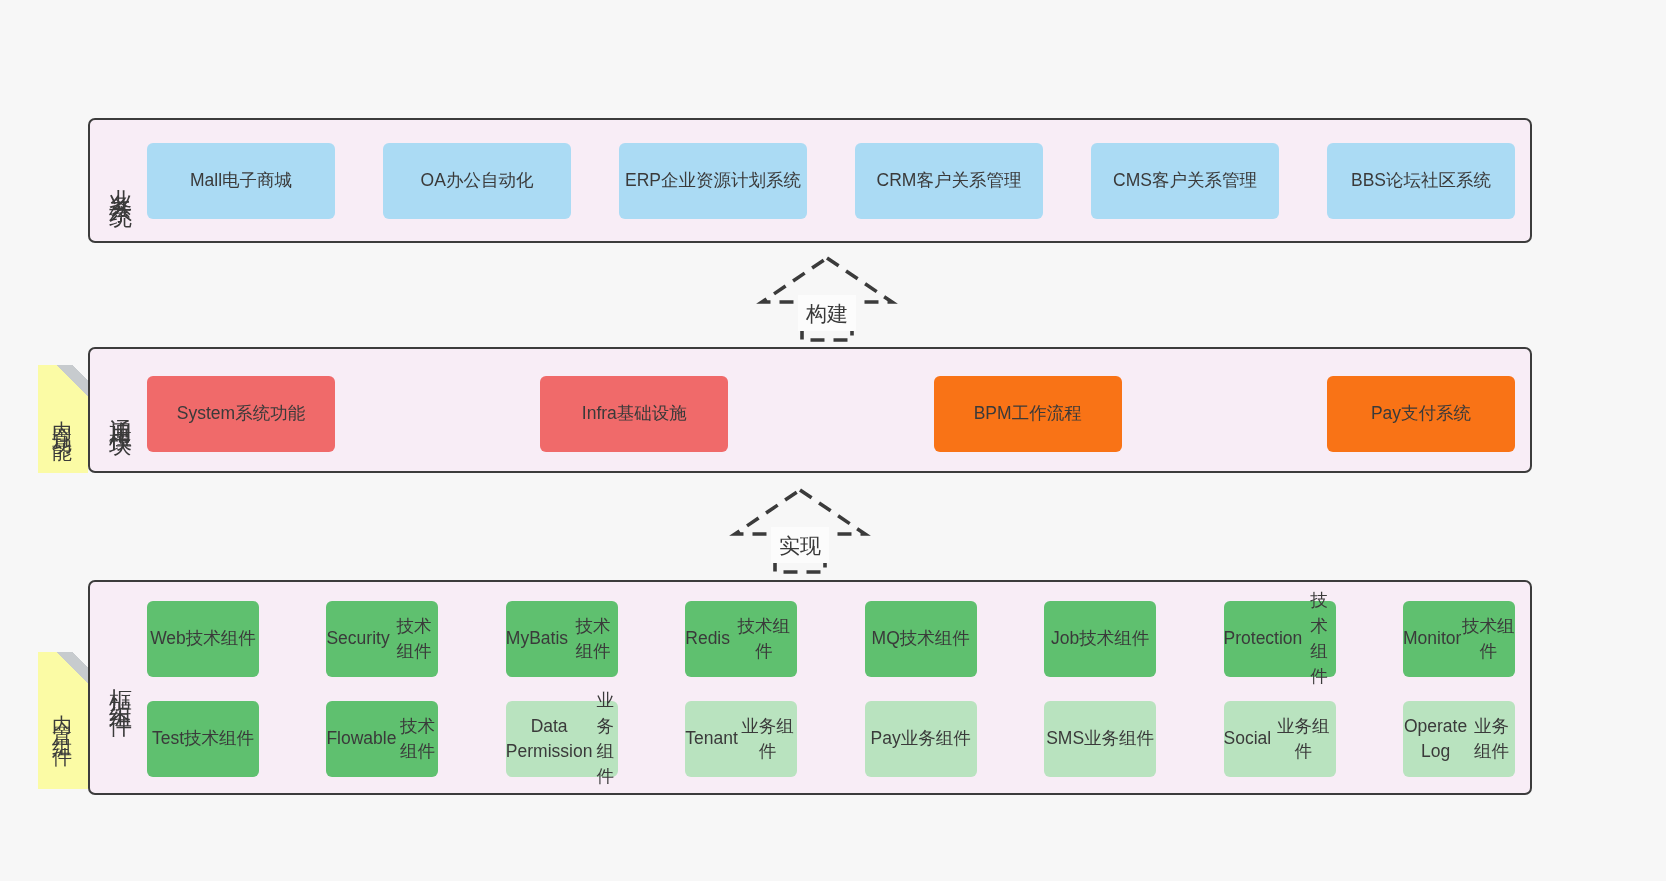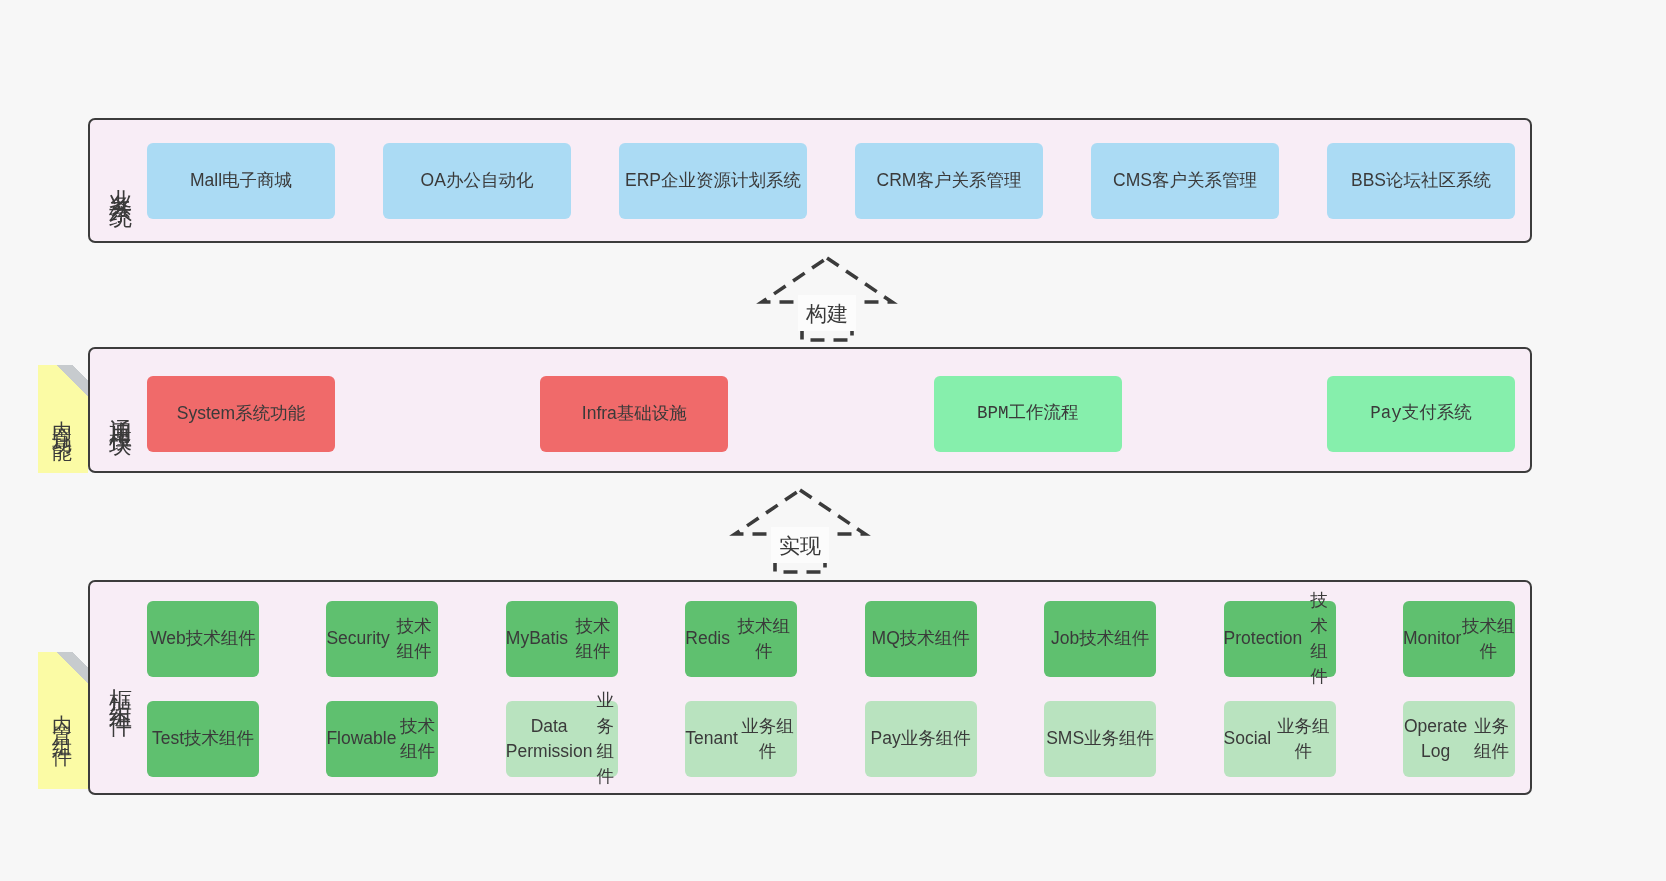--- a/index.html
+++ b/index.html
@@ -46,21 +46,21 @@
   .box{
     height:76px;border-radius:6px;
     display:flex;flex-direction:row;align-items:center;justify-content:center;
     text-align:center;font-size:17.5px;line-height:1.45;
     color:#3a3a3a;
   }
   .w188{width:188px;}
   .w140{width:112px;}
   .blue{background:#abdbf4;}
   .red{background:#f06a6a;}
-  .pink{background:#86efac;font-family:Liberation Mono, monospace;}
+  .pink{background:#f97316;}
   .green{background:#5fc06f;}
   .lightgreen{background:#b9e3bf;}
   .box .nm{white-space:pre-wrap;}
 
   
   .sticky{
     position:absolute;width:50px;
     background:linear-gradient(225deg,#f7f7f7 0 11px,#c7cbce 11px 22px,#fbfba5 22px);
     display:flex;align-items:center;justify-content:center;
   }

